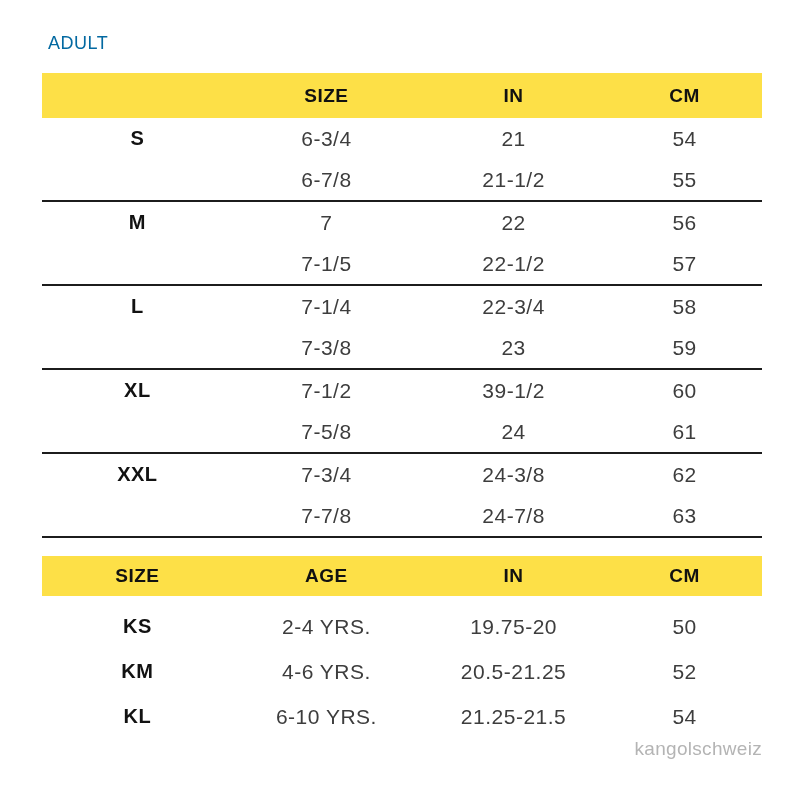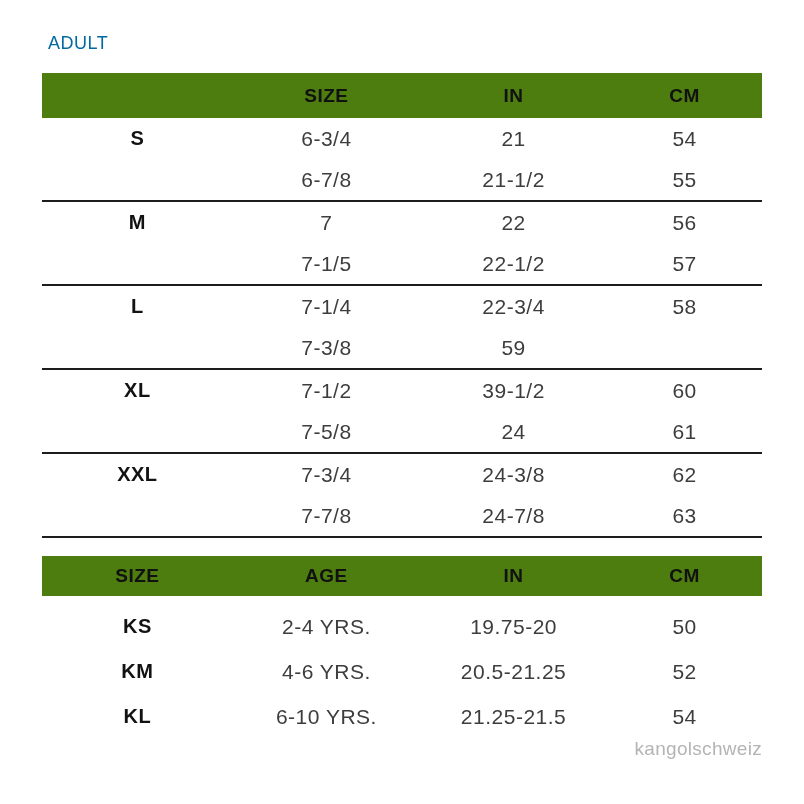--- a/index.html
+++ b/index.html
@@ -27,21 +27,21 @@
     letter-spacing: 0.5px;
     color: #0369a1;
   }
   .section-title.kids { margin-top: 15px; }
 
   .table { width: 100%; }
 
   .thead {
     margin-top: 16px;
     height: 45px;
-    background: #4d7c0f;
+    background: #fde047;
     display: grid;
     grid-template-columns: 26.5% 26% 26% 21.5%;
     align-items: center;
   }
   .thead.kids-head { margin-top: 18px; height: 40px; }
   .th {
     text-align: center;
     font-weight: 700;
     font-size: 19px;
     letter-spacing: 0.5px;
@@ -130,20 +130,21 @@
     <div class="group">
       <div class="row">
         <div class="cell label">L</div>
         <div class="cell">7-1/4</div>
         <div class="cell">22-3/4</div>
         <div class="cell">58</div>
       </div>
       <div class="row">
         <div class="cell label"></div>
         <div class="cell">7-3/8</div>
+        <div class="cell">23</div>
         <div class="cell">59</div>
       </div>
     </div>
 
     <div class="group">
       <div class="row">
         <div class="cell label">XL</div>
         <div class="cell">7-1/2</div>
         <div class="cell">39-1/2</div>
         <div class="cell">60</div>

